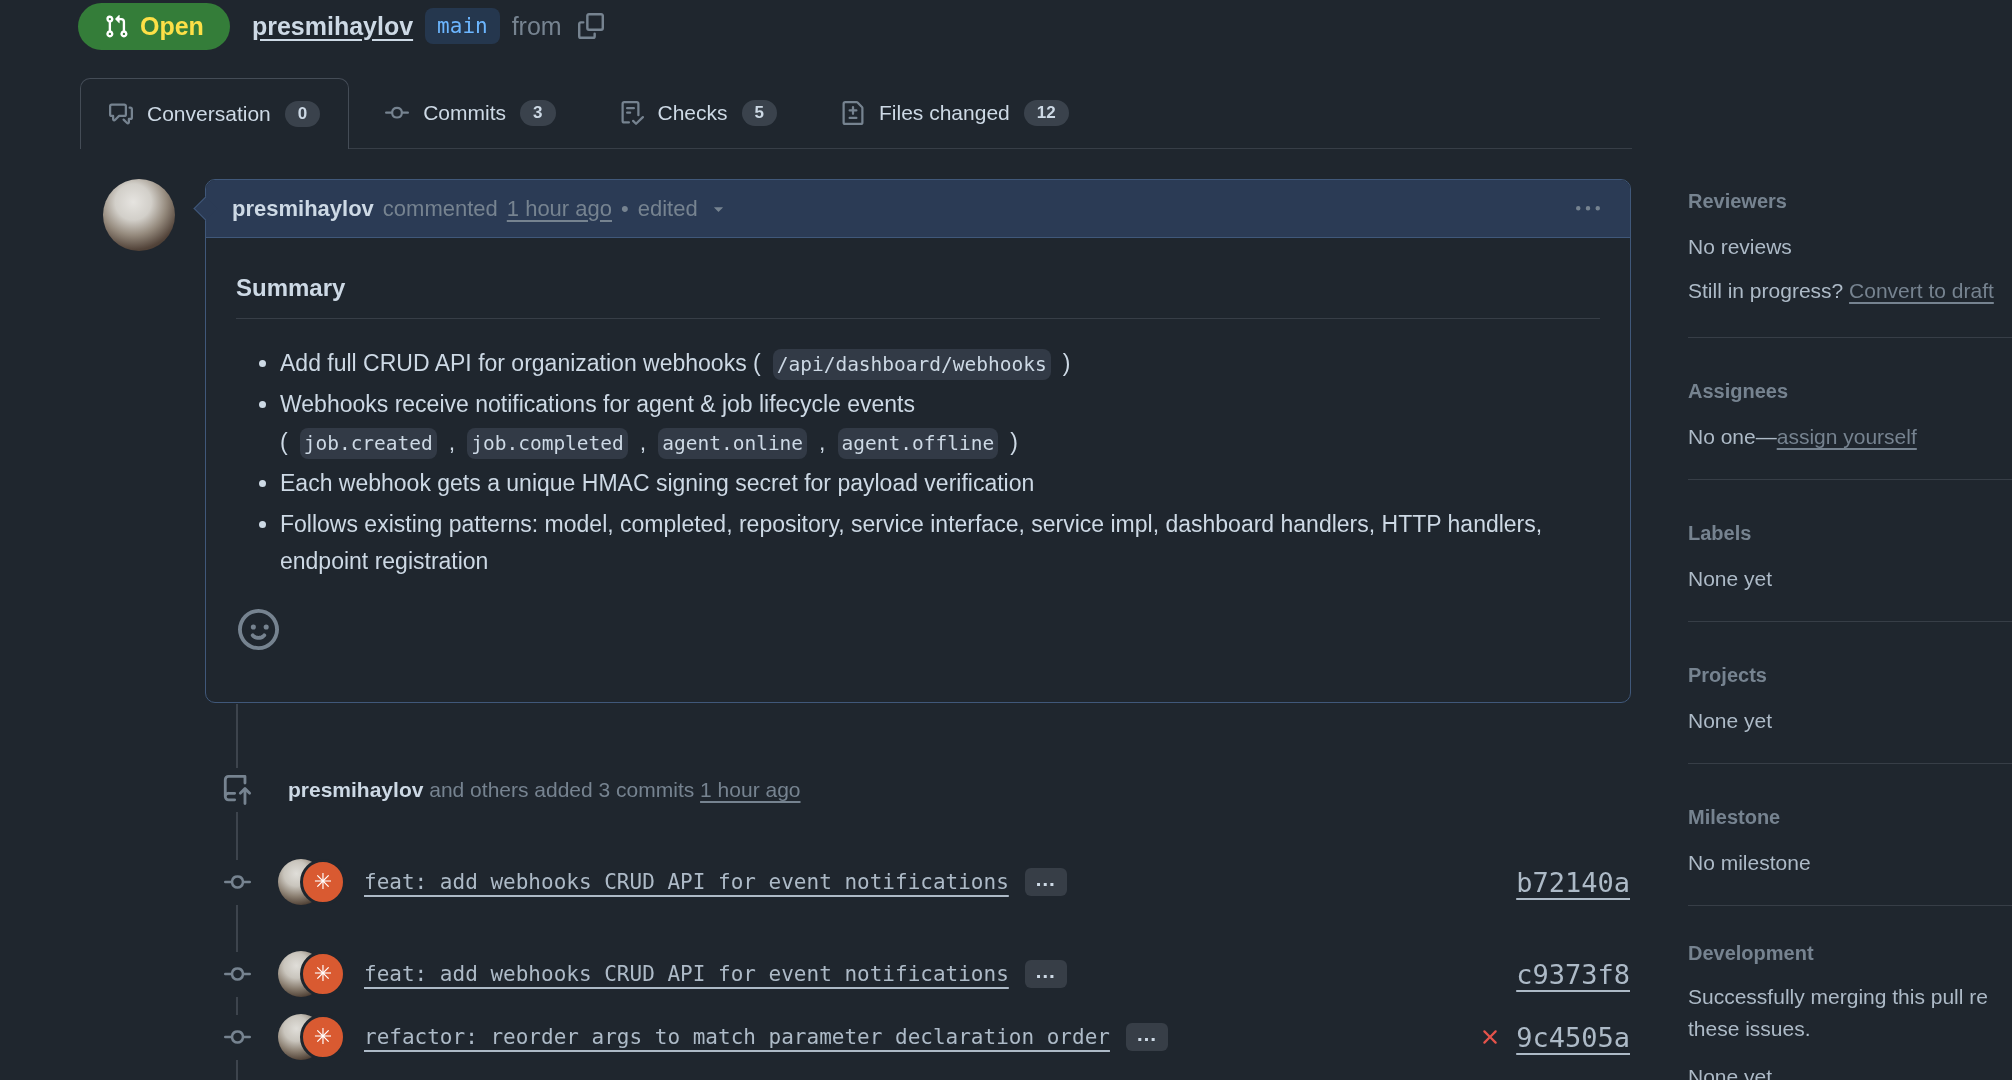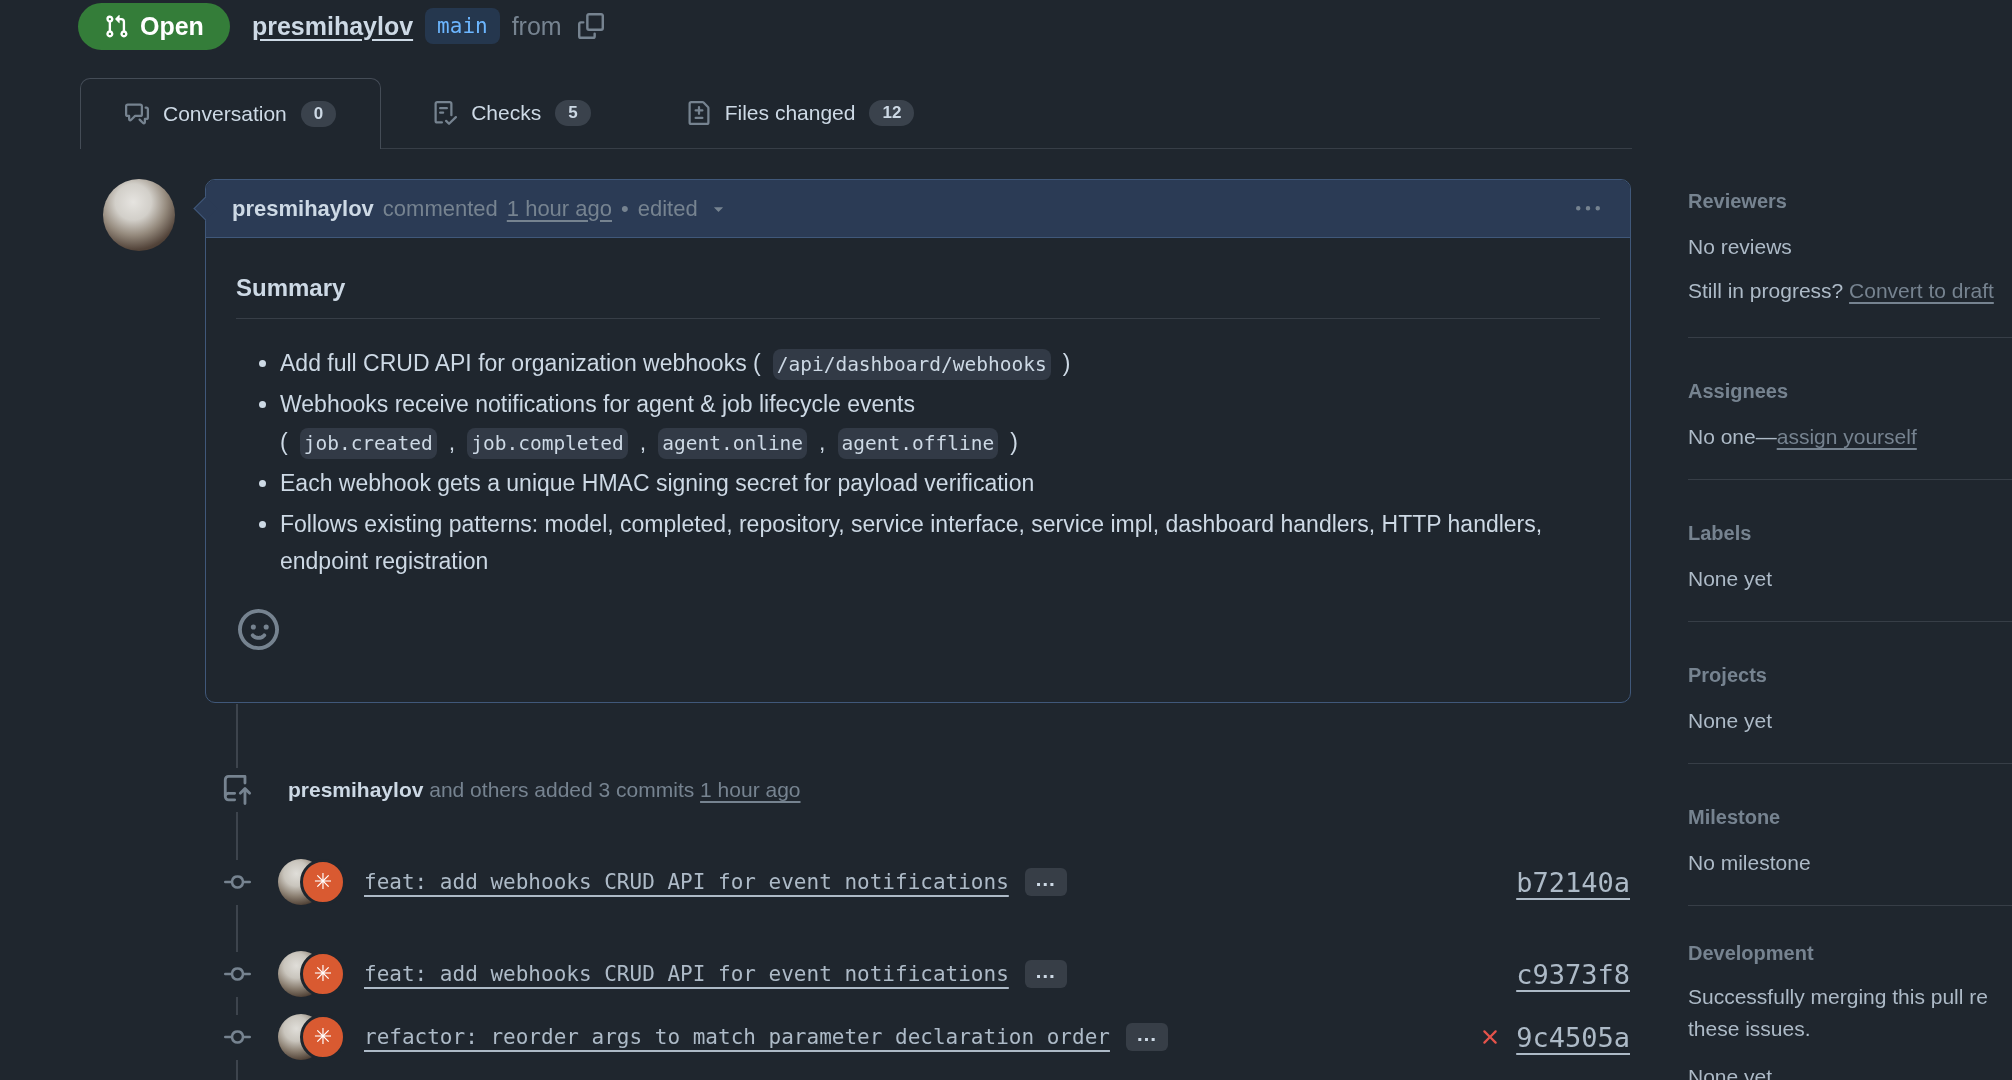--- a/index.html
+++ b/index.html
@@ -8,40 +8,40 @@
     position:relative; width:2012px; height:1080px;
     background:#1f262e; overflow:hidden;
     font-family:"Liberation Sans", sans-serif; color:#adbac7;
   }
   svg { display:block; }
 
   
   .pr-meta { position:absolute; left:78px; top:1px; height:50px; display:flex; align-items:center; gap:22px; }
   .open-pill {
     display:inline-flex; align-items:center; gap:11px;
-    background:#347d39; color:#ffffff; font-size:25px; font-weight:700;
+    background:#347d39; color:#fde047; font-size:25px; font-weight:700;
     padding:0 26px; height:47px; border-radius:25px; border:none; cursor:default;
   }
   .open-pill svg { width:25px; height:25px; fill:#fff; }
   .pr-title { display:flex; align-items:center; gap:12px; font-size:25px; color:#768390; white-space:nowrap; }
   .pr-author { color:#cdd9e5; font-weight:700; text-decoration:underline; text-underline-offset:4px; }
   .branch-pill {
     font-family:"DejaVu Sans Mono", monospace; font-size:21px; color:#6cb6ff;
     background:rgba(65,132,228,0.18); padding:6px 12px; border-radius:8px;
   }
   .copy-btn { background:none; border:none; padding:0 0 0 4px; cursor:pointer; }
   .copy-btn svg { width:26px; height:26px; fill:#768390; }
 
   
   .tabs {
     position:absolute; left:80px; top:77px; width:1552px; height:72px;
     display:flex; align-items:flex-end; border-bottom:1px solid #373e47;
   }
   .tab {
-    display:flex; align-items:center; gap:14px; height:71px; padding:0 44px;
+    display:flex; align-items:center; gap:14px; height:71px; padding:0 28px;
     font-size:21px; color:#cdd9e5; white-space:nowrap; cursor:pointer; margin-right:8px;
   }
   .tab svg { width:24px; height:24px; fill:#768390; }
   .tab .count {
     background:rgba(99,110,123,0.4); color:#cdd9e5; font-size:17px; font-weight:600;
     padding:3px 13px; border-radius:999px;
   }
   .tab.active {
     border:1px solid #444c56; border-bottom:none; border-radius:10px 10px 0 0;
     background:#1f262e; margin-bottom:-1px;
@@ -169,20 +169,29 @@
 
   <div class="tabs">
     <div class="tab active">
       <span>
         <svg viewBox="0 0 16 16">
             <path d="M1.75 1h8.5c.966 0 1.75.784 1.75 1.75v5.5A1.75 1.75 0 0 1 10.25 10H7.061l-2.574 2.573A1.458 1.458 0 0 1 2 11.543V10h-.25A1.75 1.75 0 0 1 0 8.25v-5.5C0 1.784.784 1 1.75 1ZM1.5 2.75v5.5c0 .138.112.25.25.25h1a.75.75 0 0 1 .75.75v2.19l2.72-2.72a.749.749 0 0 1 .53-.22h3.5a.25.25 0 0 0 .25-.25v-5.5a.25.25 0 0 0-.25-.25h-8.5a.25.25 0 0 0-.25.25Zm13 2a.25.25 0 0 0-.25-.25h-.5a.75.75 0 0 1 0-1.5h.5c.966 0 1.75.784 1.75 1.75v5.5A1.75 1.75 0 0 1 14.25 12H14v1.543a1.458 1.458 0 0 1-2.487 1.03L9.22 12.28a.749.749 0 0 1 .326-1.275.749.749 0 0 1 .734.215l2.22 2.22v-2.19a.75.75 0 0 1 .75-.75h1a.25.25 0 0 0 .25-.25Z"></path>
           </svg>
       </span>
       <span>Conversation</span>
       <span class="count">0</span>
+    </div>
+    <div class="tab">
+      <span>
+        <svg viewBox="0 0 16 16">
+            <path d="M11.93 8.5a4.002 4.002 0 0 1-7.86 0H.75a.75.75 0 0 1 0-1.5h3.32a4.002 4.002 0 0 1 7.86 0h3.32a.75.75 0 0 1 0 1.5Zm-1.43-.75a2.5 2.5 0 1 0-5 0 2.5 2.5 0 0 0 5 0Z"></path>
+          </svg>
+      </span>
+      <span>Commits</span>
+      <span class="count">3</span>
     </div>
     <div class="tab">
       <span>
         <svg viewBox="0 0 16 16">
             <path d="M2.5 1.75v11.5c0 .138.112.25.25.25h3.17a.75.75 0 0 1 0 1.5H2.75A1.75 1.75 0 0 1 1 13.25V1.75C1 .784 1.784 0 2.75 0h8.5C12.216 0 13 .784 13 1.75v7.736a.75.75 0 0 1-1.5 0V1.75a.25.25 0 0 0-.25-.25h-8.5a.25.25 0 0 0-.25.25Zm13.274 9.537v-.001l-4.557 4.45a.75.75 0 0 1-1.055-.008l-1.943-1.95a.75.75 0 0 1 1.062-1.058l1.419 1.425 4.026-3.932a.75.75 0 1 1 1.048 1.074ZM4.75 4h4.5a.75.75 0 0 1 0 1.5h-4.5a.75.75 0 0 1 0-1.5ZM4 7.75A.75.75 0 0 1 4.75 7h2a.75.75 0 0 1 0 1.5h-2A.75.75 0 0 1 4 7.75Z"></path>
           </svg>
       </span>
       <span>Checks</span>
       <span class="count">5</span>
     </div>

